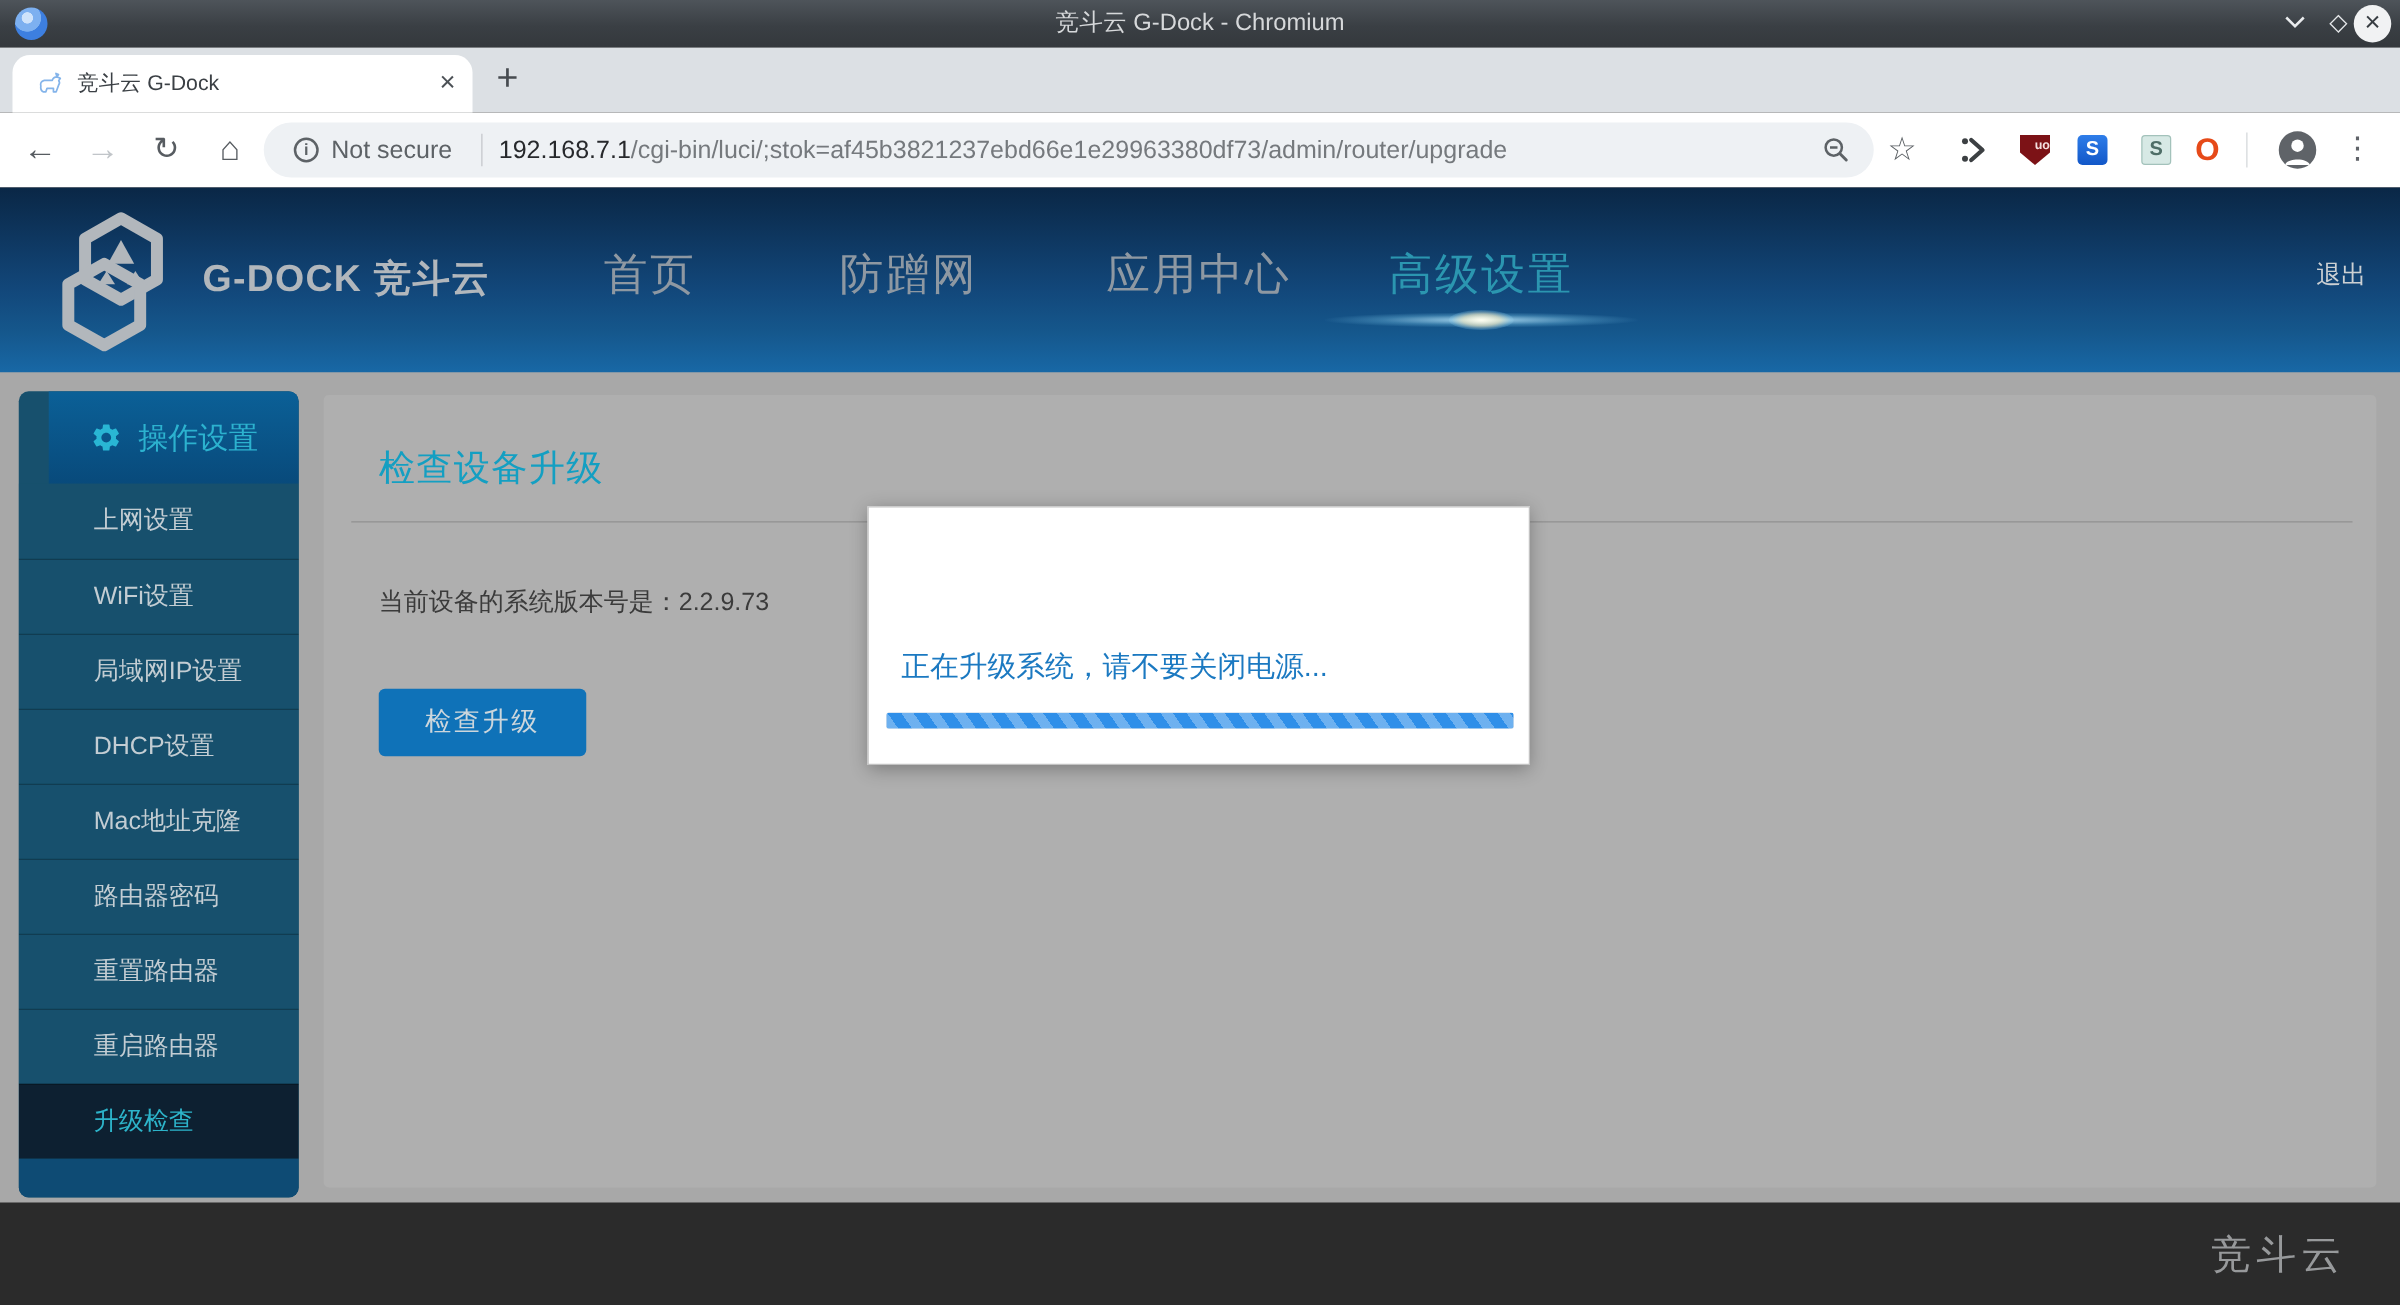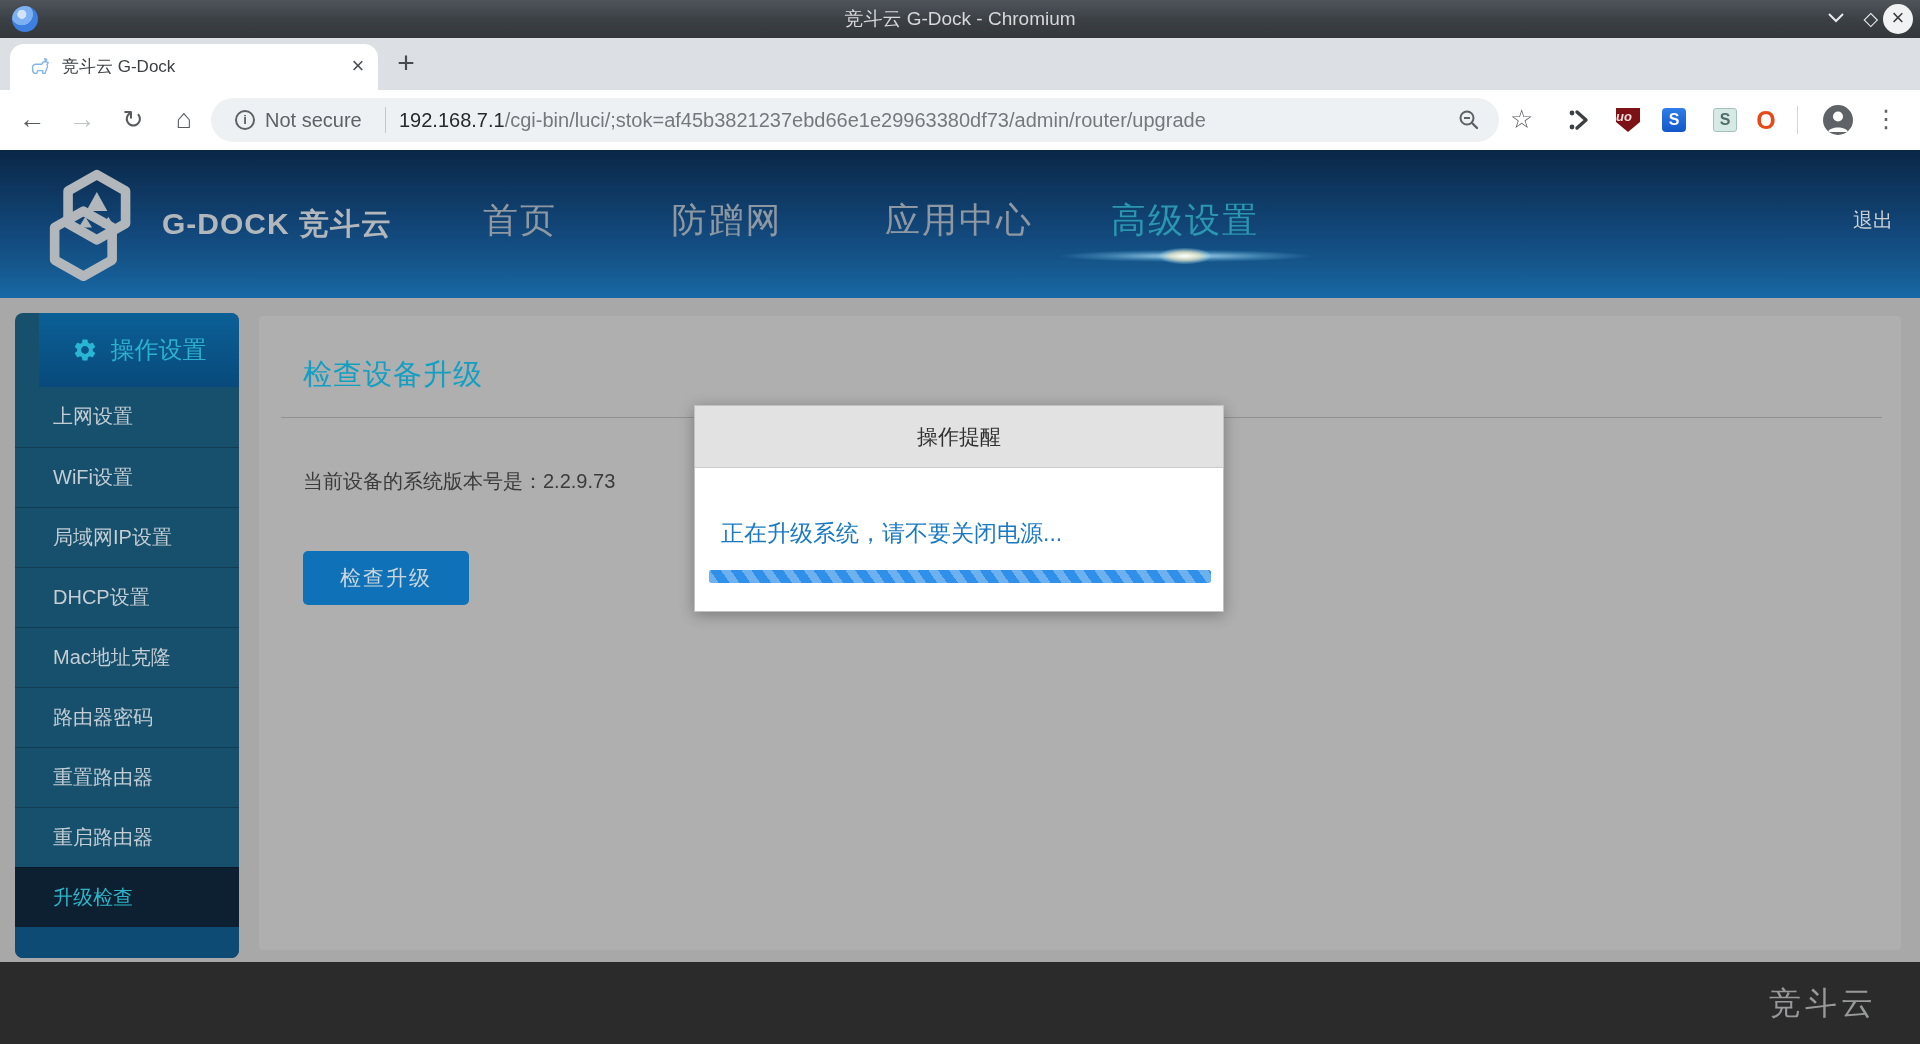--- a/index.html
+++ b/index.html
@@ -45,21 +45,21 @@
   .notsecure { position:absolute; left:54px; top:0; height:44px; line-height:44px; color:#5d6266; font-size:20px; }
   .url-divider { position:absolute; left:174px; top:9px; width:1px; height:26px; background:#c3c6ca; }
   .url-text { position:absolute; left:188px; top:0; height:44px; line-height:44px; font-size:20px; white-space:nowrap; }
   .url-host { color:#27292c; }
   .url-path { color:#75797d;text-align:right; }
   .zoomout-icon { position:absolute; left:1246px; top:10px; }
   .star-icon { position:absolute; left:1510px; top:0; height:60px; line-height:58px; font-size:26px; color:#5a5f63; }
   .ext { position:absolute; top:18px; width:24px; height:24px; }
   .ext-proxy { left:1567px; }
   .ext-ubo { left:1616px; background:#7c1216; clip-path:polygon(0 0,100% 0,100% 58%,50% 100%,0 58%);
-    color:#f3dede; font-size:13px; font-weight:bold; text-align:left; line-height:18px;font-style:italic; }
+    color:#f3dede; font-size:10px; font-weight:bold; text-align:right; line-height:18px; }
   .ext-sblue { left:1662px; background:linear-gradient(180deg,#2e7de9,#1257c8); border-radius:4px;
     color:#fff; font-size:16px; font-weight:bold; text-align:center; line-height:24px; }
   .ext-mint { left:1713px; background:#d7e9e5; border:1px solid #a3c2bb; border-radius:3px;
     color:#4e6e67; font-size:16px; font-weight:bold; text-align:center; line-height:22px; }
   .ext-office { left:1754px; color:#e64a19; font-size:25px; font-weight:bold; text-align:center; line-height:24px; }
   .tb-sep { position:absolute; left:1797px; top:16px; width:1px; height:28px; background:#d4d7da; }
   .avatar { position:absolute; left:1823px; top:15px; width:30px; height:30px; border-radius:50%;
     background:#5f6368; overflow:hidden; }
   .kebab { position:absolute; left:1872px; top:0; height:60px; line-height:58px; width:28px; text-align:center;
     font-size:24px; color:#5f6368; }
@@ -87,21 +87,21 @@
   
   .content { position:absolute; left:0; top:148px; width:1920px; height:664px; background:#a8a8a8; }
   .main-card { position:absolute; left:259px; top:18px; right:19px; bottom:12px; background:#afafaf; border-radius:4px; }
 
   
   .sidebar { position:absolute; left:15px; top:15px; width:224px; height:645px; border-radius:8px;
     overflow:hidden; background:#17506d; }
   .sb-header { height:74px; background:linear-gradient(180deg,#0b6097,#084a7b);
     display:flex; align-items:center; justify-content:center; gap:13px;
     color:#2cb2cf; font-size:24px;margin-left:24px; }
-  .sb-item { height:60px; line-height:59px; padding-left:38px; font-size:20px; color:#c3cdd3;
+  .sb-item { height:60px; line-height:59px; padding-left:60px; font-size:20px; color:#c3cdd3;
     border-top:1px solid rgba(0,0,0,.25); background:#17506d; }
   .sb-item.active { background:#0d2031; color:#2db4ca; }
   .sb-footer-strip { height:31px; background:#0e4b74; }
 
   
   .main-heading { position:absolute; left:303px; top:57px; font-size:29px; color:#149fc2; letter-spacing:1px; }
   .main-sep { position:absolute; left:281px; top:119px; width:1601px; height:1px; background:#919191; }
   .version-text { position:absolute; left:303px; top:170px; font-size:20px; color:#3b3b3b; }
   .check-btn { position:absolute; left:303px; top:253px; width:166px; height:54px; border-radius:5px;
     background:#0f72b8; color:#ccd6dc; font-size:21px; text-align:center; line-height:54px; letter-spacing:2px; }
@@ -235,21 +235,20 @@
         <div class="sb-item active">升级检查</div>
         <div class="sb-footer-strip"></div>
       </div>
 
       <div class="main-heading">检查设备升级</div>
       <div class="main-sep"></div>
       <div class="version-text">当前设备的系统版本号是：2.2.9.73</div>
       <div class="check-btn">检查升级</div>
 
       <div class="modal">
-        <div class="modal-header">操作提醒</div>
         <div class="modal-message">正在升级系统，请不要关闭电源...</div>
         <div class="progress-track">
           <div class="progress-fill" style="width: 100%;"></div>
         </div>
       </div>
     </div>
 
     <div class="site-footer">
       <div class="footer-brand">竞斗云</div>
     </div>

